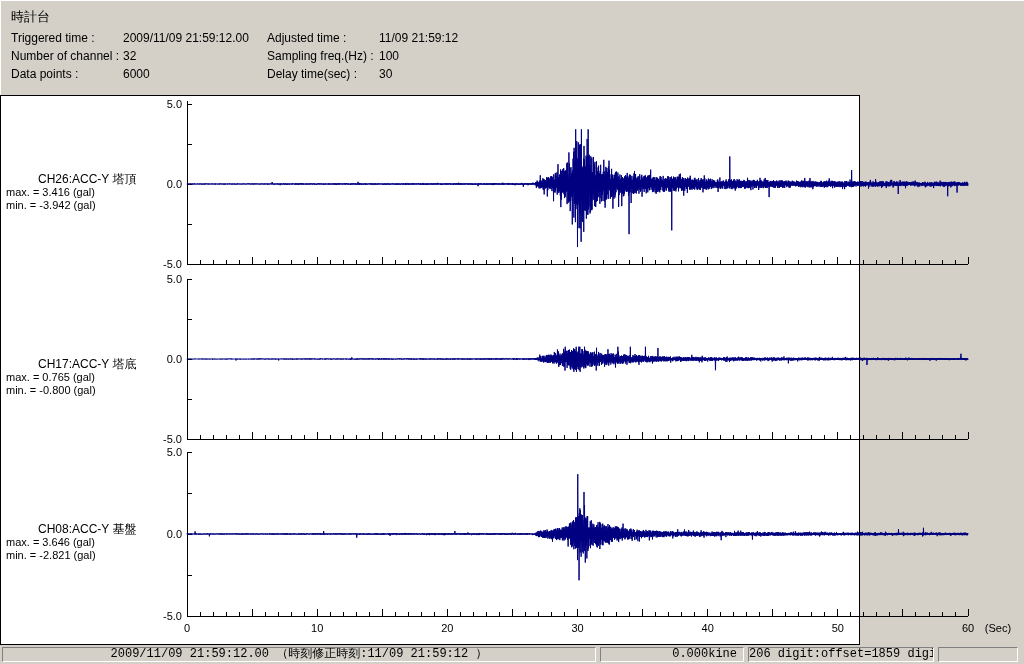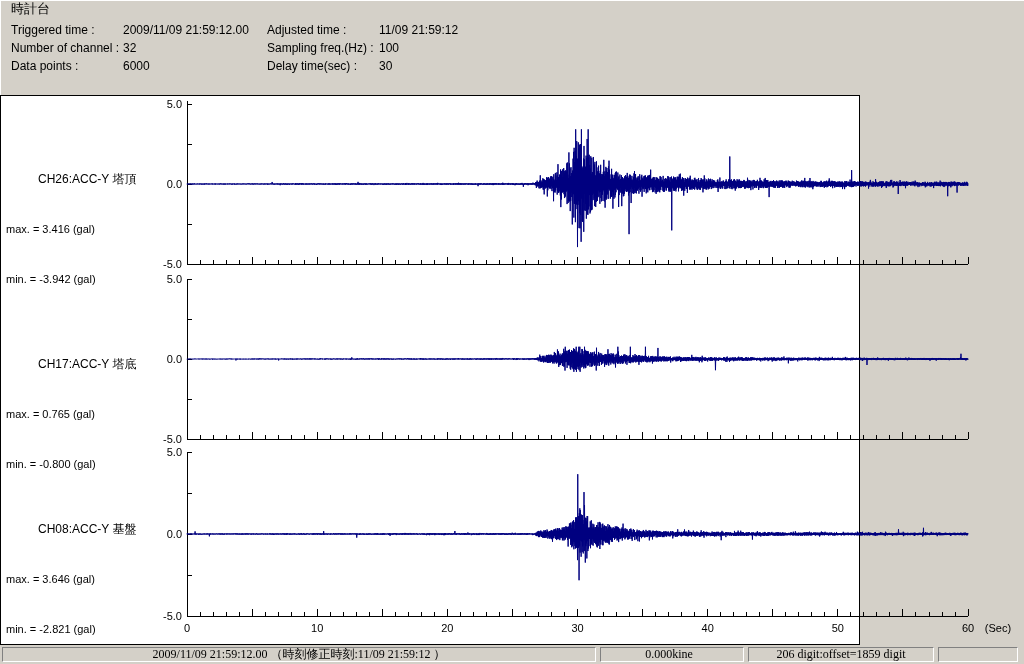--- a/index.html
+++ b/index.html
@@ -8,55 +8,55 @@
     background:#d4d0c8;
     font-family:"Liberation Sans","DejaVu Sans",sans-serif;
     color:#000;
     position:relative;
   }
   
   .header {
     position:absolute; top:0; left:0; width:1024px; height:95px;
     background:#d4d0c8;
     border-top:1px solid #ffffff; border-left:1px solid #ffffff;
-    padding:0 0 0 10px;
+    padding:8px 0 0 10px;
   }
   .app-title { font-size:13px; line-height:16px; margin-bottom:4px; }
   .info-grid {
     display:grid;
     grid-template-columns:112px 144px 112px auto;
     grid-auto-rows:18px;
     font-size:12px;
     align-items:center;
   }
   
   .plot-panel {
     position:absolute; top:95px; left:0; width:860px; height:550px;
     background:#ffffff; border:1px solid #000000;
   }
   .plot-panel svg { position:absolute; top:0; left:0; }
   svg text { font-family:"Liberation Sans","DejaVu Sans",sans-serif; font-size:11px; fill:#000; }
   .ch-block { position:absolute; left:5px; width:180px; }
   .ch-name { font-size:12px; line-height:14px; white-space:nowrap;margin-left:32px; }
-  .ch-max, .ch-min { font-size:11px; line-height:12.5px; white-space:nowrap;margin-top:37px; }
+  .ch-max, .ch-min { font-size:11px; line-height:12.5px; white-space:nowrap; }
   
   .statusbar {
     position:absolute; top:645px; left:0; width:1024px; height:19px;
     background:#d4d0c8;
     display:flex; gap:4px; padding:2px 2px 13px 2px;
-    font-family:Liberation Serif, serif;
+    font-family:Liberation Mono, monospace;
     font-size:12px;
   }
   .sb-panel {
     height:15px; line-height:13px;
     border:1px solid; border-color:#808080 #ffffff #ffffff #808080;
     overflow:hidden; white-space:nowrap;
   }
   .sb-time  { width:594px; text-align:center; }
-  .sb-kine  { width:144px; text-align:center; padding-right:6px; }
+  .sb-kine  { width:144px; text-align:right; padding-right:6px; }
   .sb-digit { width:186px; text-align:center; }
   .sb-empty { width:80px; }
 </style>
 </head>
 <body>
 
 <div class="header">
   <div class="app-title">時計台</div>
   <div class="info-grid">
     <span>Triggered time :</span>

